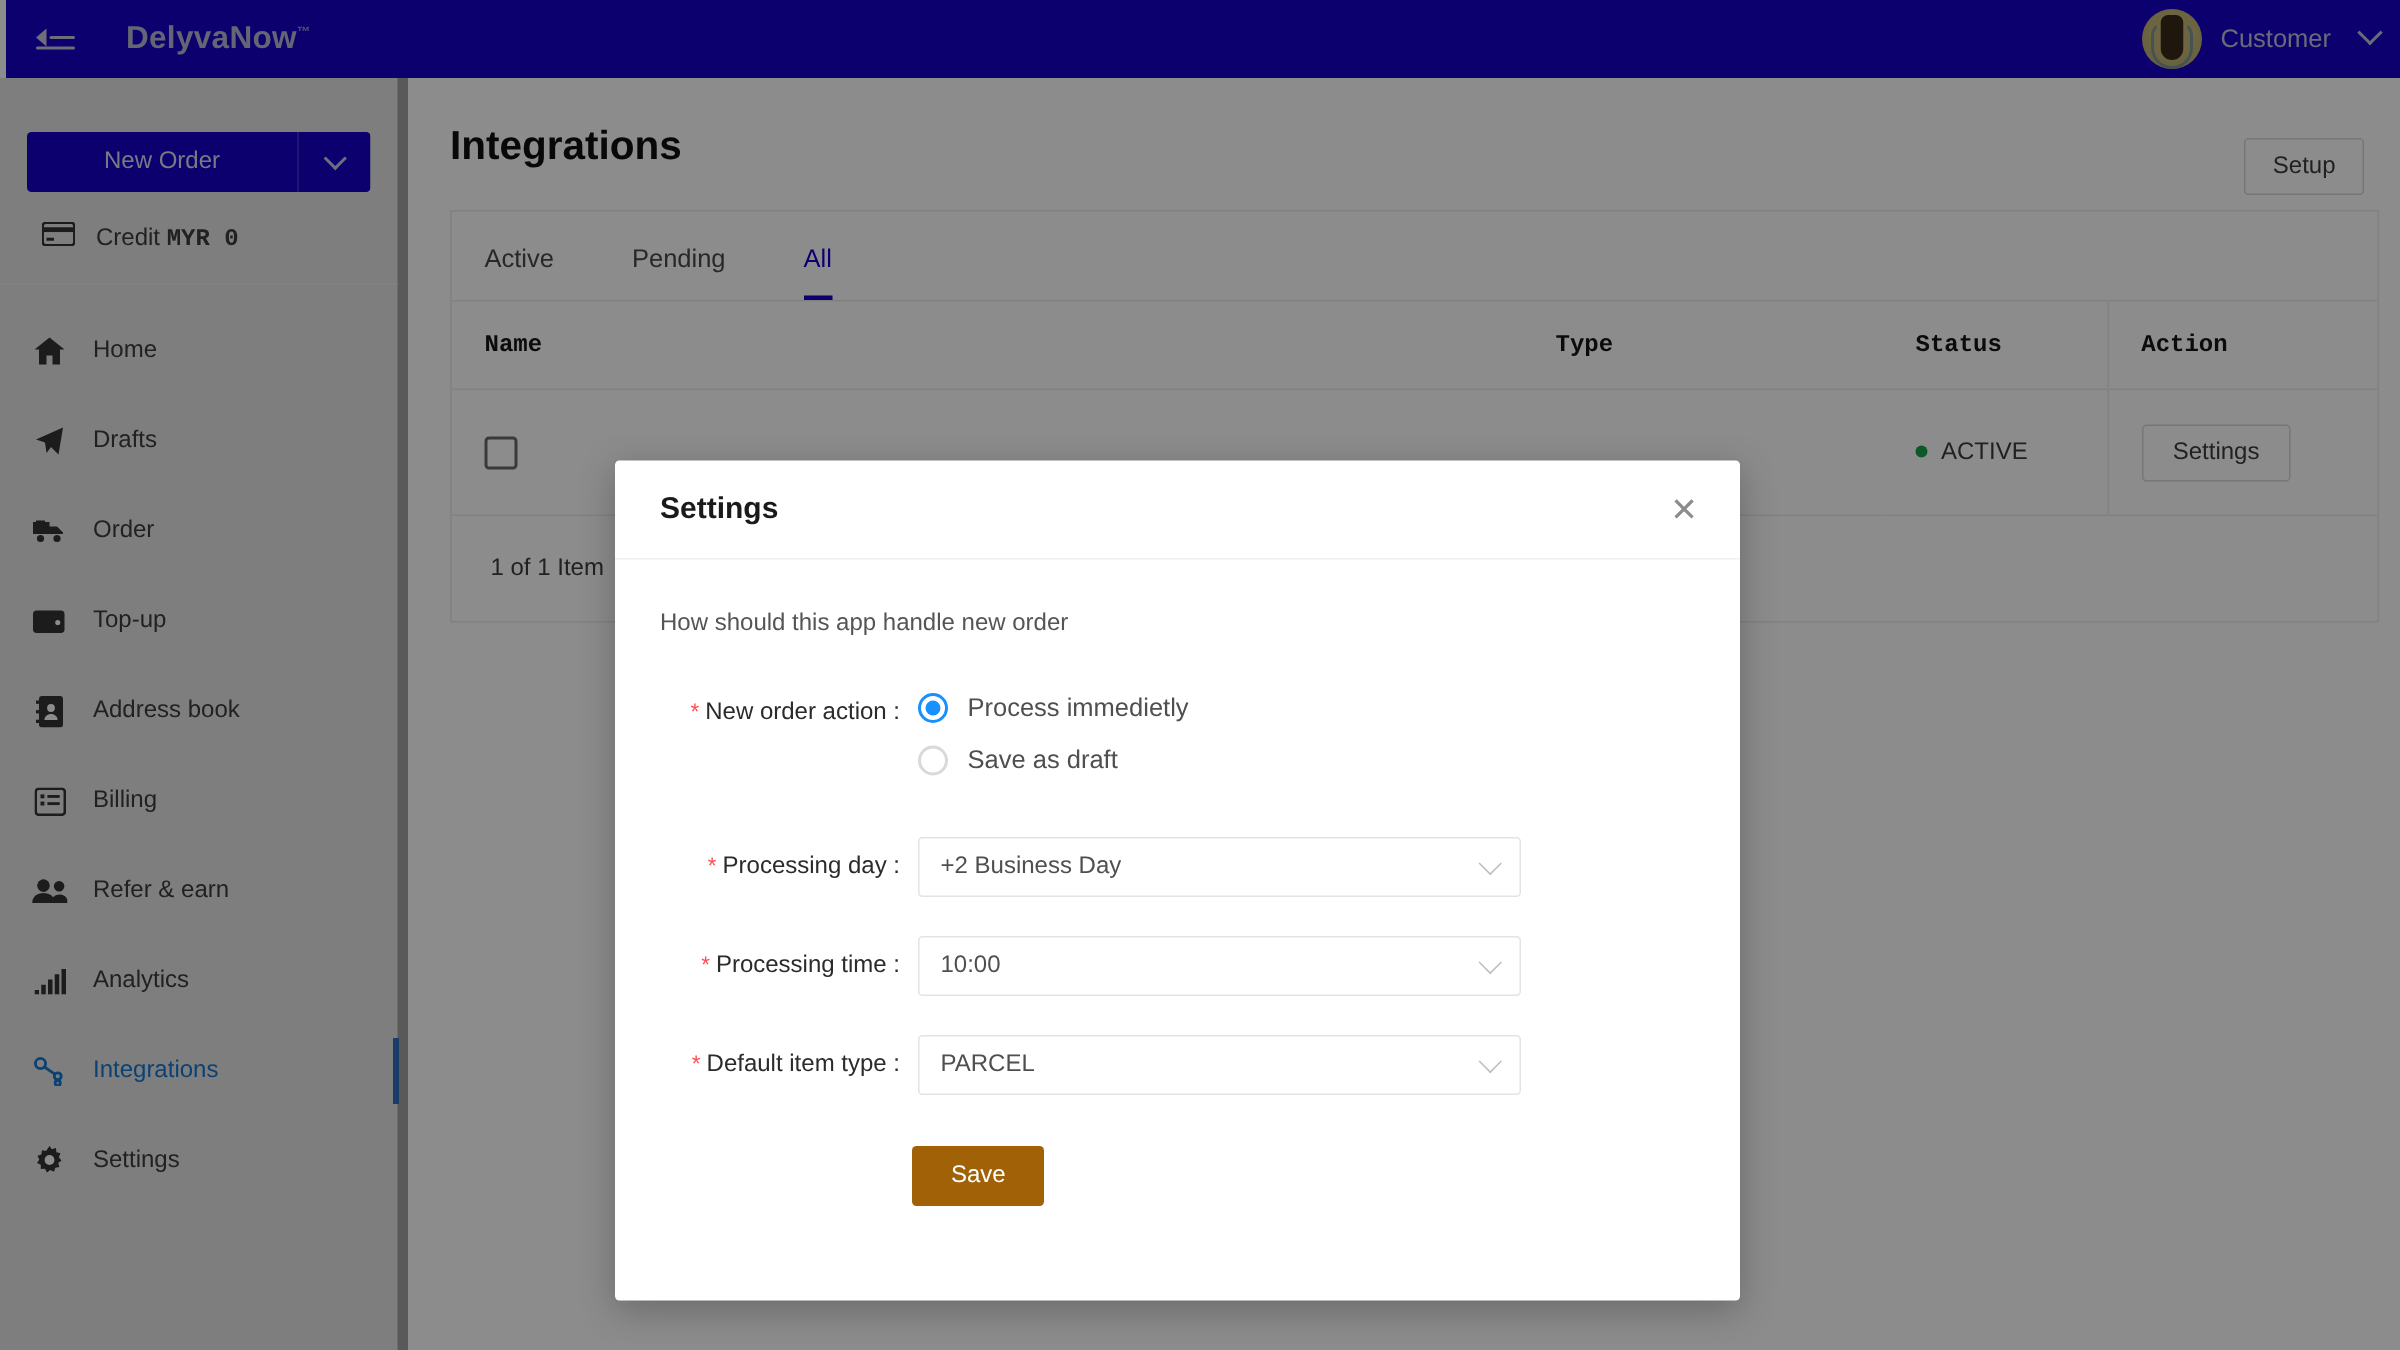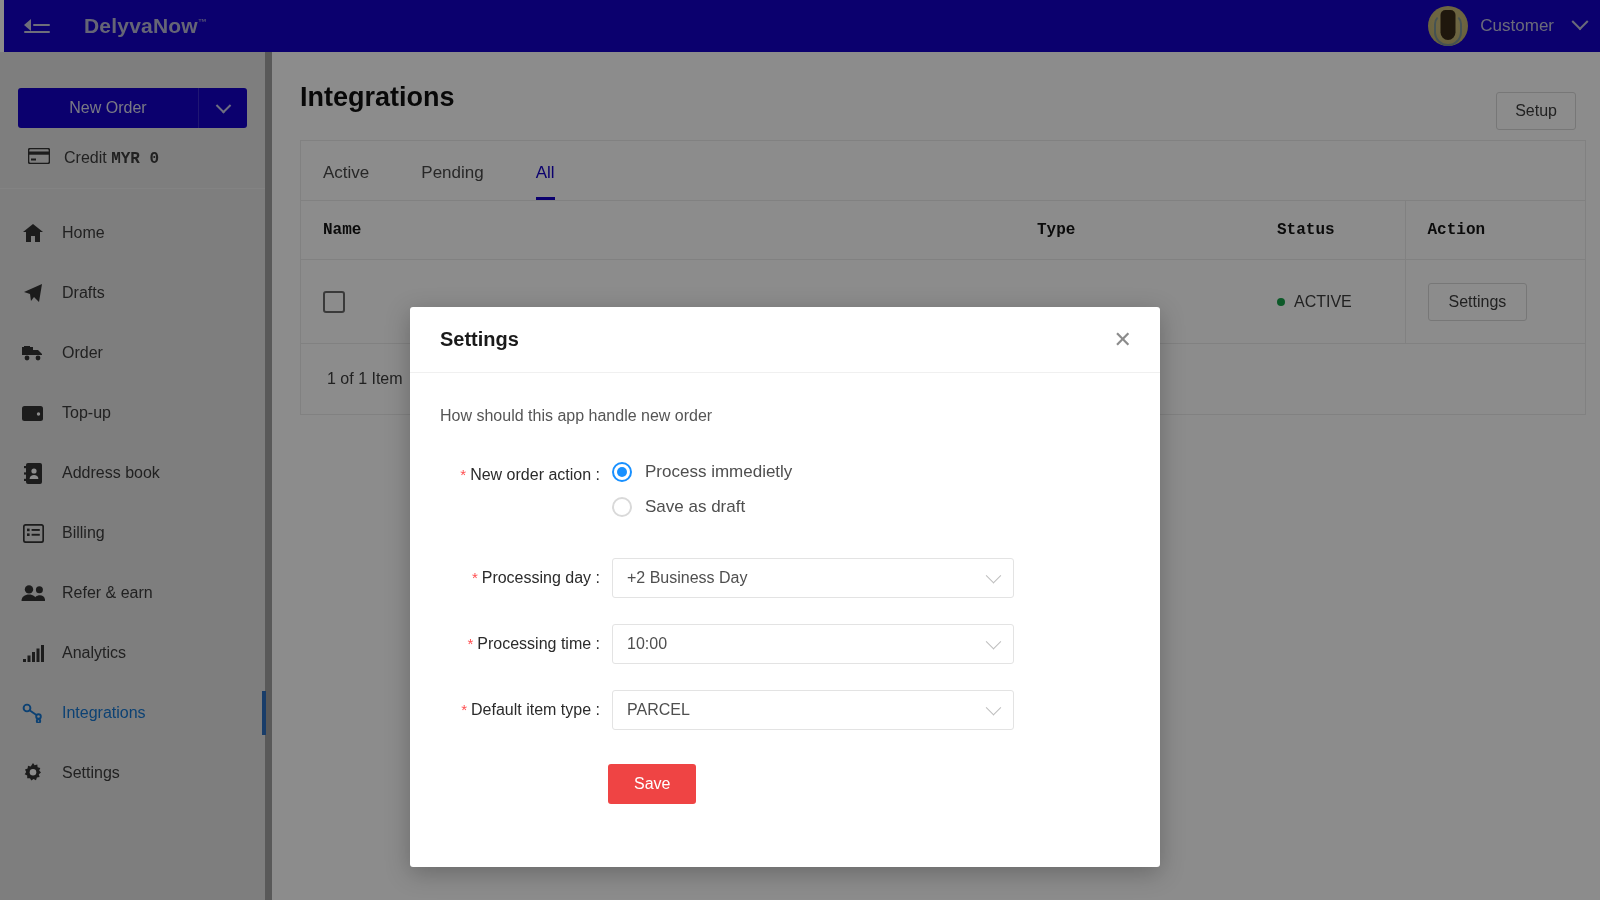--- a/index.html
+++ b/index.html
@@ -206,21 +206,21 @@
     width: 402px; height: 40px; border: 1px solid #e3e3e3; border-radius: 3px;
     display: flex; align-items: center; padding: 0 14px;
     font-size: 16px; color: #4f4f4f; background: #fff; cursor: pointer;
   }
   .select .sv { flex: 1; }
   .select .sc {
     width: 11px; height: 11px; border-right: 1.6px solid #bdbdbd;
     border-bottom: 1.6px solid #bdbdbd; transform: rotate(45deg) translate(-2px,-2px);
   }
   .save-btn {
-    margin: 8px 0 0 168px; padding: 11px 26px; background: #ef4444; border: none;
+    margin: 8px 0 0 168px; padding: 11px 26px; background: #a16207; border: none;
     border-radius: 3px; color: #fff; font-size: 16px; cursor: pointer;
     font-family: "Liberation Sans", sans-serif;
   }
 </style>
 </head>
 <body>
 
 <div id="root">
 
   <div id="app-layer">

